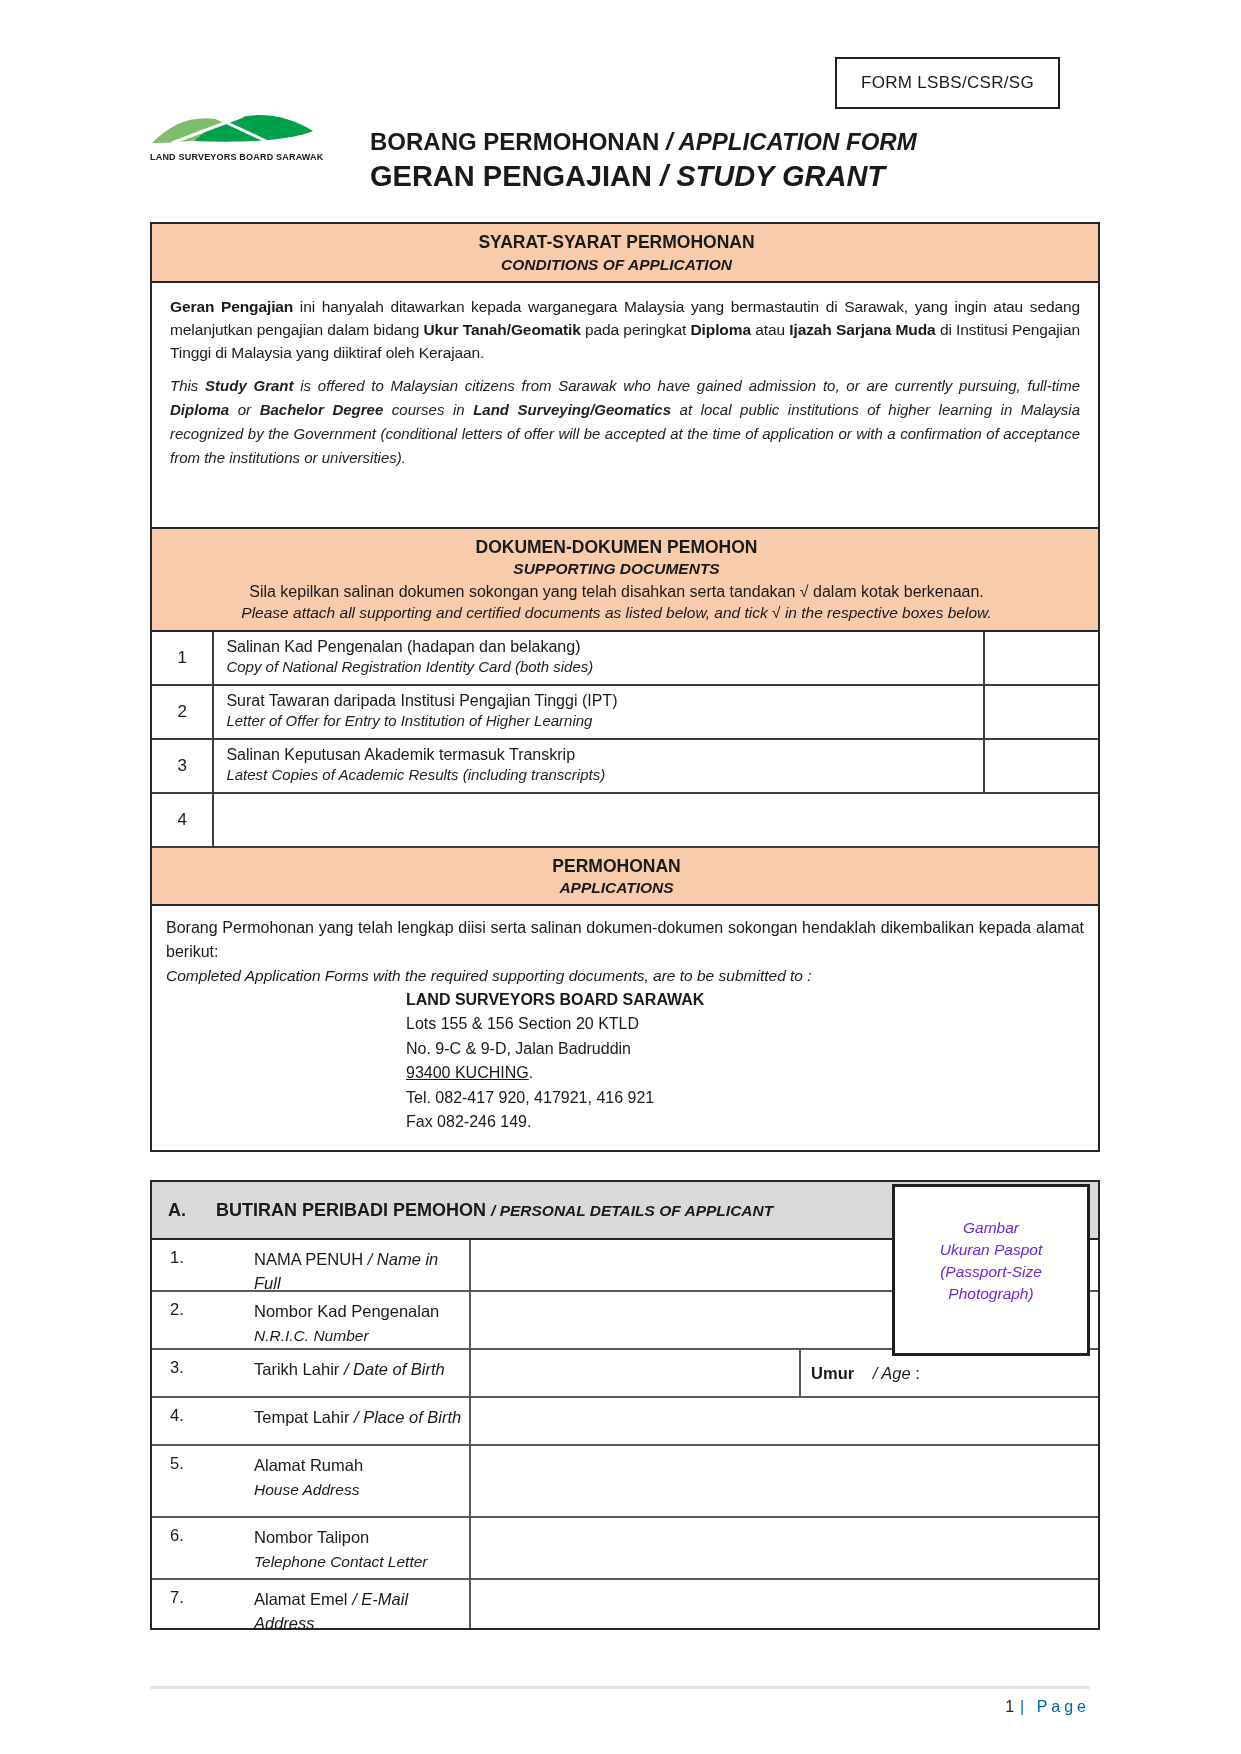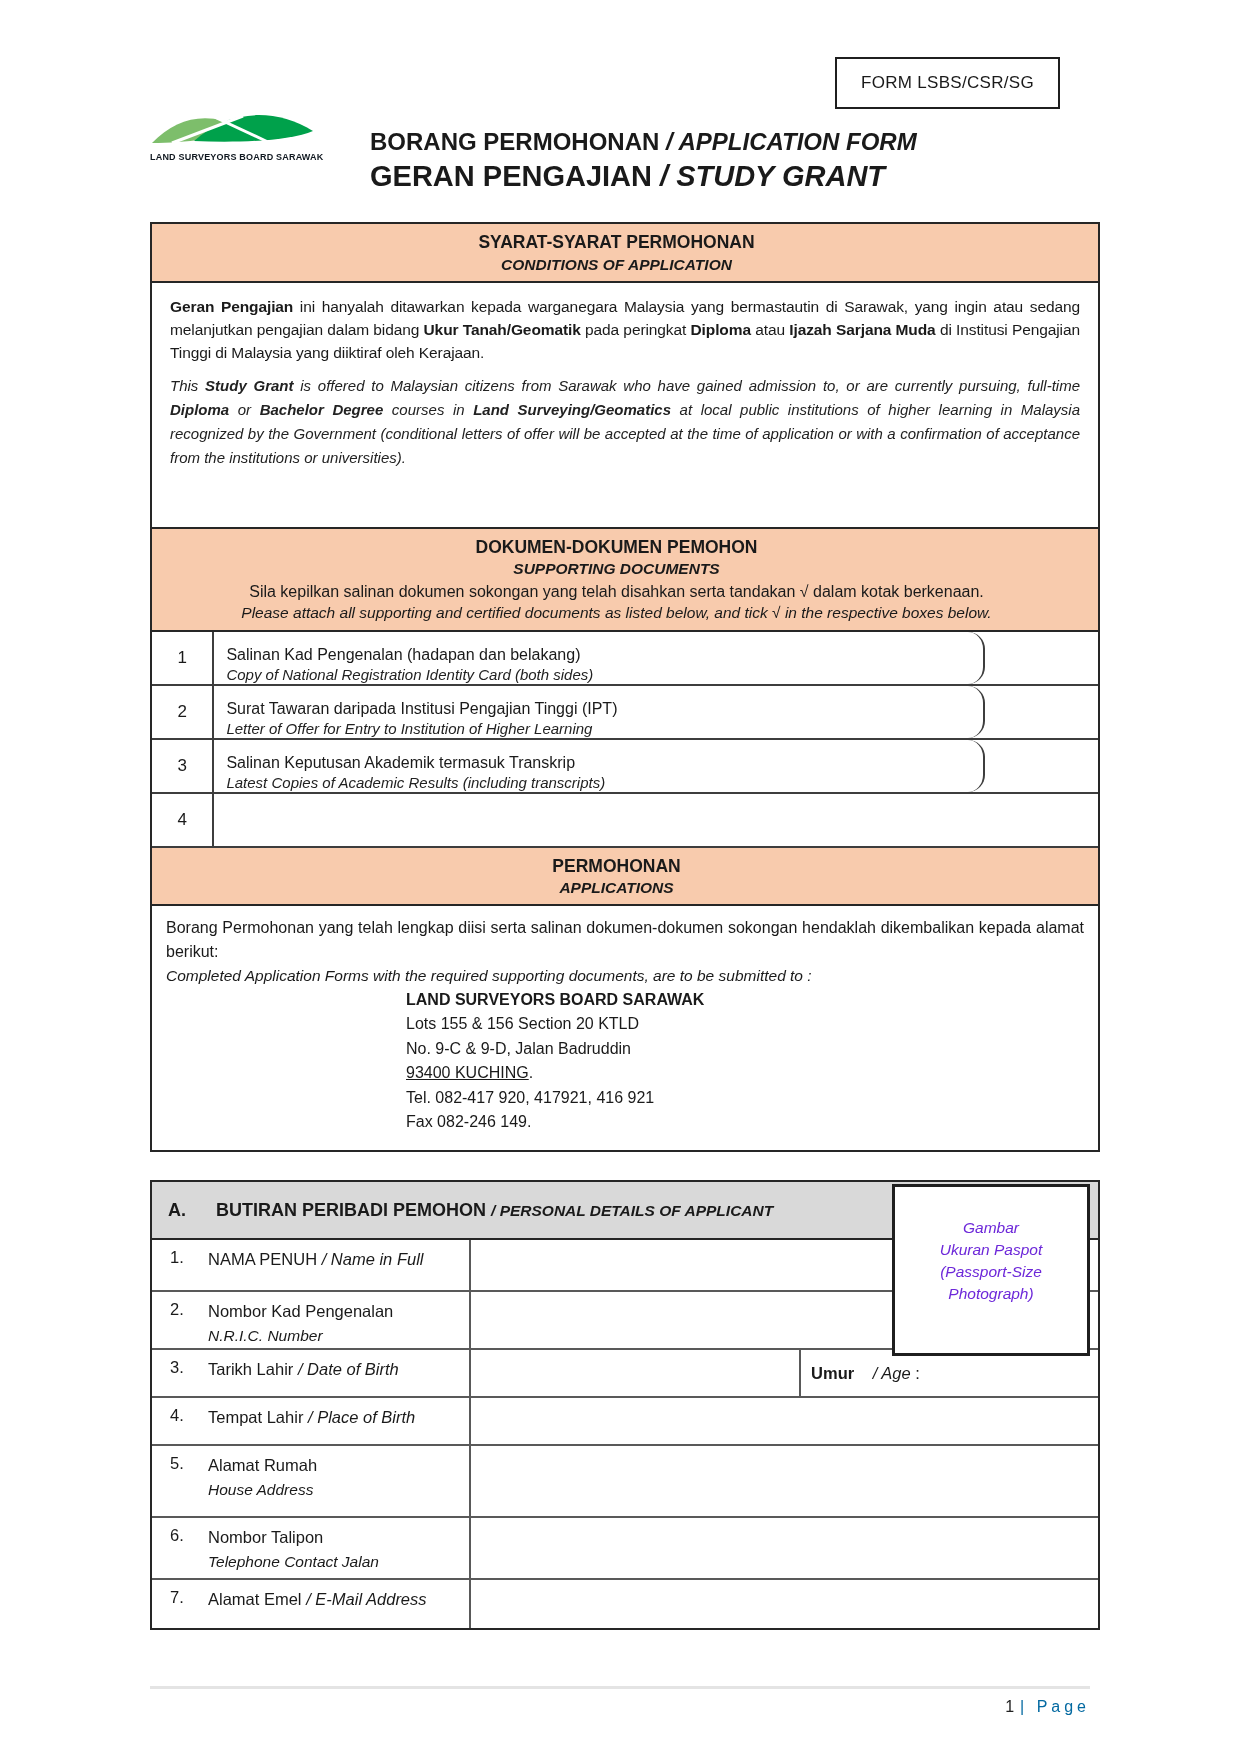--- a/index.html
+++ b/index.html
@@ -44,21 +44,21 @@
     height:246px; padding:12px 18px; border-bottom:2px solid #262626; overflow:hidden;
   }
   .cond-body .p-ms { font-size:15.5px; line-height:1.5; text-align:justify; letter-spacing:-.1px; }
   .cond-body .p-en { font-size:15px; font-style:italic; line-height:1.62; text-align:justify; margin-top:9px; color:#222; }
 
   .doc-row { display:flex; border-bottom:2px solid #3d3d3d; height:54px; }
   .doc-num {
     width:6.6%; border-right:2px solid #3d3d3d; display:flex;
     align-items:center; justify-content:center; font-size:17px;
   }
-  .doc-desc { flex:1; border-right:2px solid #3d3d3d; padding:12px 12px; overflow:hidden;border-radius:17px; }
+  .doc-desc { flex:1; border-right:2px solid #3d3d3d; padding:4px 12px; overflow:hidden; }
   .doc-desc .d-ms { font-size:16px; line-height:1.35; }
   .doc-desc .d-en { font-size:15px; font-style:italic; line-height:1.3; color:#222; }
   .doc-tick { width:11.9%; background:#fff; }
 
   .app-body { height:244px; padding:10px 14px; overflow:hidden; }
   .app-body .p-ms { font-size:16px; line-height:1.5; text-align:justify; }
   .app-body .p-en { font-size:15.5px; font-style:italic; line-height:1.5; }
   .address { margin-left:240px; font-size:16px; line-height:1.53; }
   .address .a-name { font-weight:bold; }
   .address .u { text-decoration:underline; }
@@ -73,21 +73,21 @@
     display:flex; align-items:center; padding-left:16px;
   }
   .secA-header .a-idx { font-size:18px; font-weight:bold; margin-right:30px; }
   .secA-header .a-title { font-size:18px; }
   .secA-header .a-title .seg-i { font-size:15.5px; }
 
   .fieldrow { display:flex; border-bottom:2px solid #595959; }
   .fieldrow:last-child { border-bottom:none; }
   .f-label { width:33.7%; border-right:2px solid #595959; padding:8px 6px 6px 18px; display:flex; }
   .f-num { width:38px; flex:none; font-size:16.5px; }
-  .f-text { font-size:16.5px; line-height:1.45; }
+  .f-text { font-size:16.5px; line-height:1.45;margin-left:46px; }
   .f-text .line2 { font-size:15.5px; }
   .f-value { flex:1; background:#fff; }
   .f-age {
     width:31.6%; border-left:2px solid #595959; display:flex; align-items:center;
     padding-left:10px; font-size:16.5px;
   }
   .h52{height:52px;} .h58{height:58px;} .h48{height:48px;} .h72{height:72px;} .h62{height:62px;}
 
   
   .photo-box {
@@ -253,21 +253,21 @@
         </span>
       </div>
       <div class="f-value"></div>
     </div>
 
     <div class="fieldrow h62">
       <div class="f-label">
         <span class="f-num">6.</span>
         <span class="f-text">
           <span><span>Nombor Talipon</span></span><br>
-          <span class="line2"><span style="font-style: italic;">Telephone Contact Jalan</span></span>
+          <span class="line2"><span style="font-style: italic;">Telephone Contact Letter</span></span>
         </span>
       </div>
       <div class="f-value"></div>
     </div>
 
     <div class="fieldrow h48">
       <div class="f-label">
         <span class="f-num">7.</span>
         <span class="f-text"><span>Alamat Emel </span><span style="font-style: italic;">/ E-Mail Address</span></span>
       </div>

